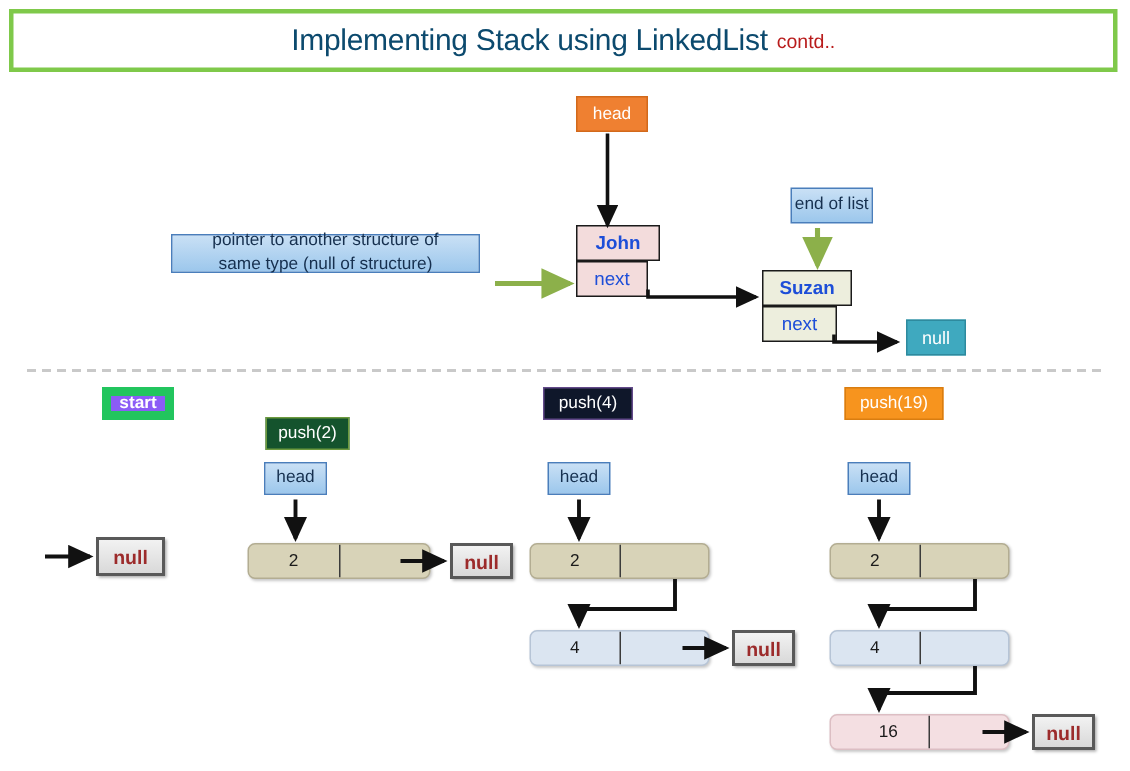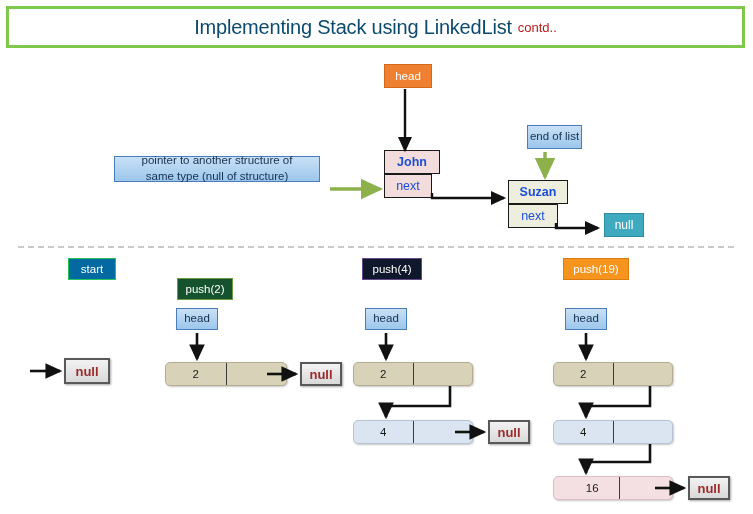--- a/index.html
+++ b/index.html
@@ -22,21 +22,21 @@
   .title-main{font-size:20px;color:#0c4a6e;font-weight:400;letter-spacing:-0.2px;}
   .title-sub{font-size:13px;color:#b91c1c;margin-left:6px;}
 
   
   .chip{
     position:absolute;box-sizing:border-box;
     display:flex;align-items:center;justify-content:center;
     font-size:11.5px;color:#ffffff;
   }
   .chip-orange{background:#ef8031;border:1px solid #d2691b;}
-  .chip-red{background:#0369a1;border:1px solid #22c55e;color:#fff;}
+  .chip-red{background:#8b5cf6;border:6px solid #22c55e;color:#fff;font-weight:bold;}
   .chip-green{background:#14532d;border:1px solid #6d9a3e;margin-top:20px;}
   .chip-purple{background:#0f172a;border:1px solid #634a8a;}
   .chip-orange2{background:#f7941e;border:1px solid #d97d10;}
 
   .bluebox{
     position:absolute;box-sizing:border-box;
     background:linear-gradient(to bottom,#c9e0f5 0%,#9cc7ec 100%);
     border:1px solid #4a7ebb;
     display:flex;align-items:center;justify-content:center;
     font-size:11.5px;color:#16304f;text-align:center;line-height:1.35;

